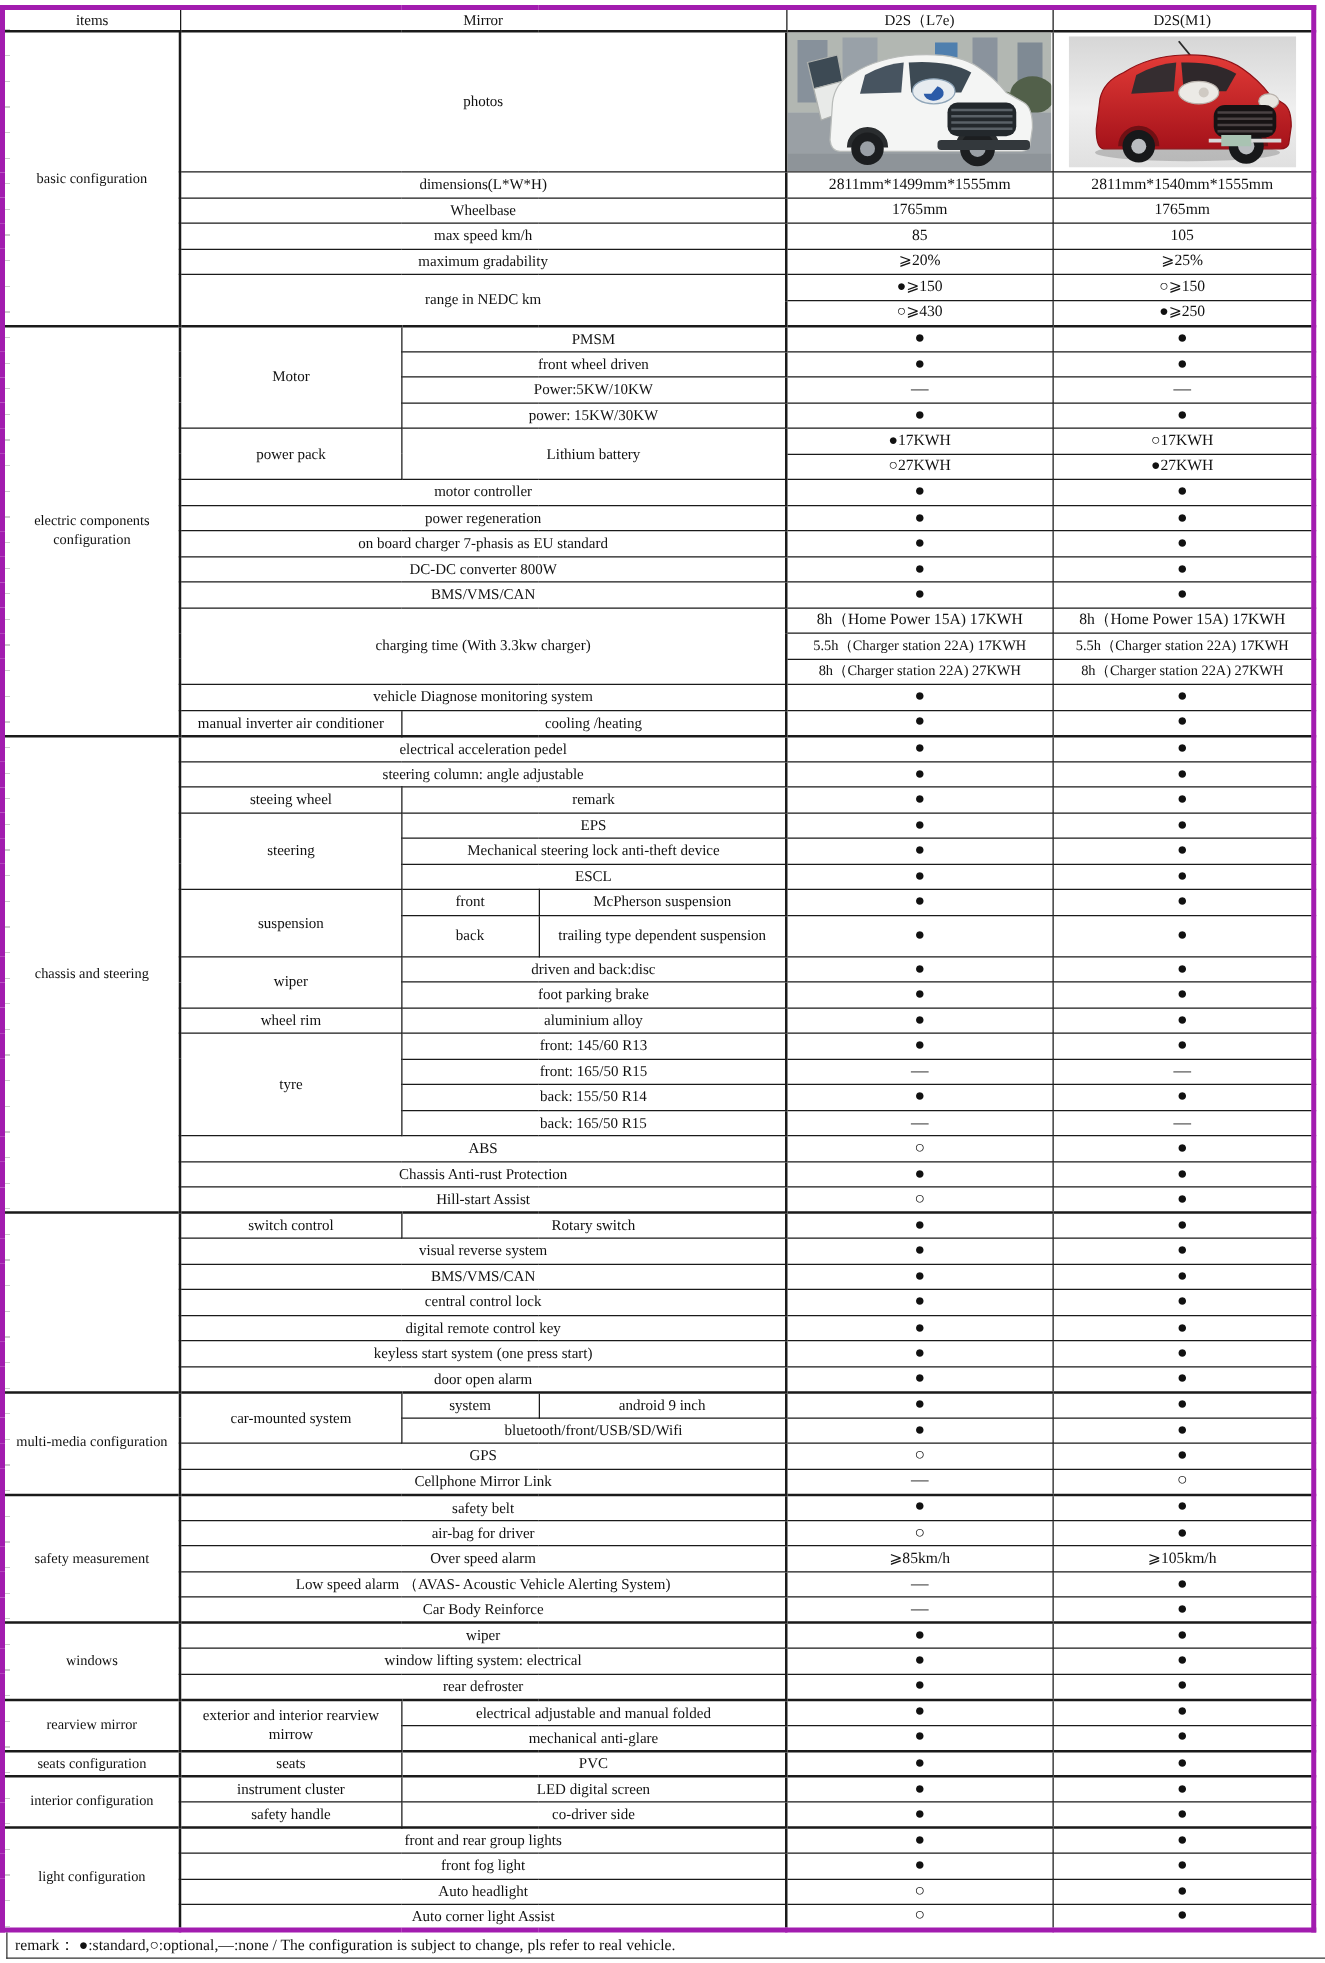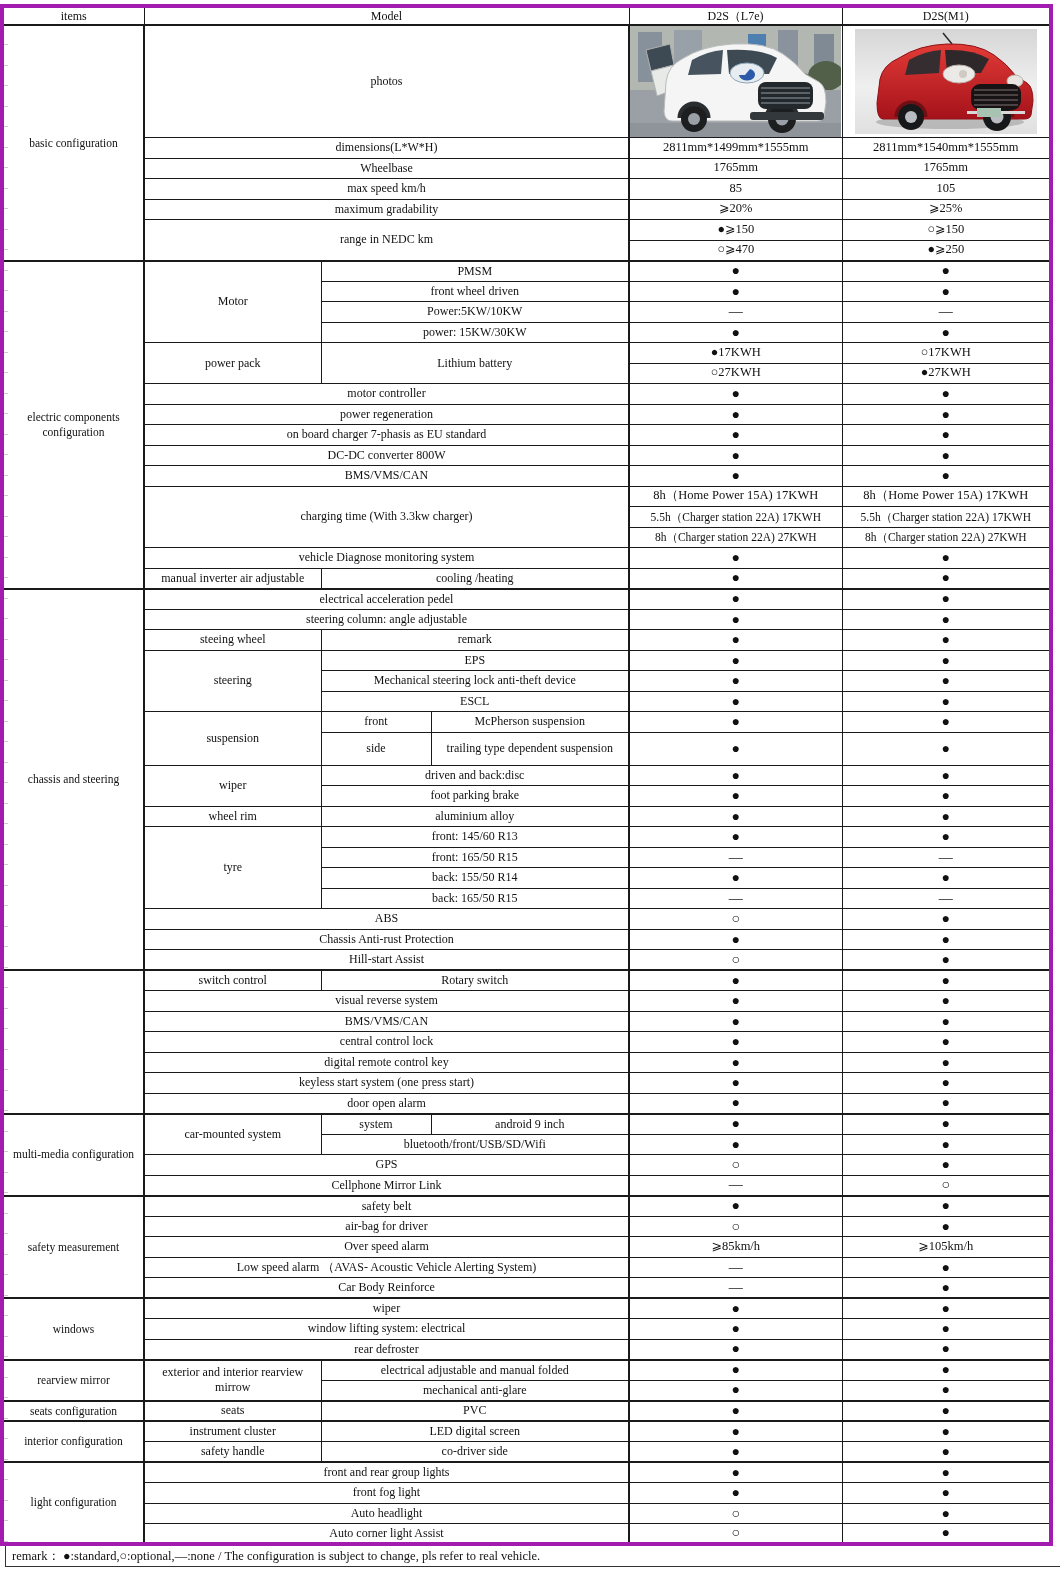--- a/index.html
+++ b/index.html
@@ -34,21 +34,21 @@
     <col style="width:142px">
       <col style="width:177px">
       <col style="width:110px">
     <col style="width:198px">
       <col style="width:213px">
       <col style="width:209px">
   </colgroup>
   <thead>
     <tr class="hdr">
       <th>items</th>
-      <th colspan="3">Model</th>
+      <th colspan="3">Mirror</th>
       <th>D2S（L7e)</th>
       <th>D2S(M1)</th>
     </tr>
   </thead>
   <tbody>
       <tr class="section-start" style="height: 111px;">
         <td class="cat" rowspan="7">basic configuration</td>
         <td class="item" colspan="3">photos</td>
         <td class="val va photo-cell">
   <div class="ph">
@@ -149,21 +149,21 @@
         <td class="item" colspan="3">maximum gradability</td>
         <td class="val va">⩾20%</td>
         <td class="val vb">⩾25%</td>
       </tr>
       <tr>
         <td class="item" colspan="3" rowspan="2">range in NEDC km</td>
         <td class="val va">●⩾150</td>
         <td class="val vb">○⩾150</td>
       </tr>
       <tr>
-        <td class="val va">○⩾470</td>
+        <td class="val va">○⩾430</td>
         <td class="val vb">●⩾250</td>
       </tr>
       <tr class="section-start">
         <td class="cat" rowspan="16">electric components configuration</td>
         <td class="item" colspan="1" rowspan="4">Motor</td>
         <td class="item" colspan="2">PMSM</td>
         <td class="val va sym">●</td>
         <td class="val vb sym">●</td>
       </tr>
       <tr>
@@ -228,21 +228,21 @@
       <tr>
         <td class="val va" style="font-size: 11.5px;">8h（Charger station 22A) 27KWH</td>
         <td class="val vb" style="font-size: 11.5px;">8h（Charger station 22A) 27KWH</td>
       </tr>
       <tr>
         <td class="item" colspan="3">vehicle Diagnose monitoring system</td>
         <td class="val va sym">●</td>
         <td class="val vb sym">●</td>
       </tr>
       <tr>
-        <td class="item" colspan="1">manual inverter air adjustable</td>
+        <td class="item" colspan="1">manual inverter air conditioner</td>
         <td class="item" colspan="2">cooling /heating</td>
         <td class="val va sym">●</td>
         <td class="val vb sym">●</td>
       </tr>
       <tr class="section-start">
         <td class="cat" rowspan="18">chassis and steering</td>
         <td class="item" colspan="3">electrical acceleration pedel</td>
         <td class="val va sym">●</td>
         <td class="val vb sym">●</td>
       </tr>
@@ -274,21 +274,21 @@
         <td class="val vb sym">●</td>
       </tr>
       <tr>
         <td class="item" colspan="1" rowspan="2">suspension</td>
         <td class="item" colspan="1">front</td>
         <td class="item" colspan="1">McPherson suspension</td>
         <td class="val va sym">●</td>
         <td class="val vb sym">●</td>
       </tr>
       <tr style="height: 33px;">
-        <td class="item" colspan="1">side</td>
+        <td class="item" colspan="1">back</td>
         <td class="item" colspan="1">trailing type dependent suspension</td>
         <td class="val va sym">●</td>
         <td class="val vb sym">●</td>
       </tr>
       <tr>
         <td class="item" colspan="1" rowspan="2">wiper</td>
         <td class="item" colspan="2">driven and back:disc</td>
         <td class="val va sym">●</td>
         <td class="val vb sym">●</td>
       </tr>

